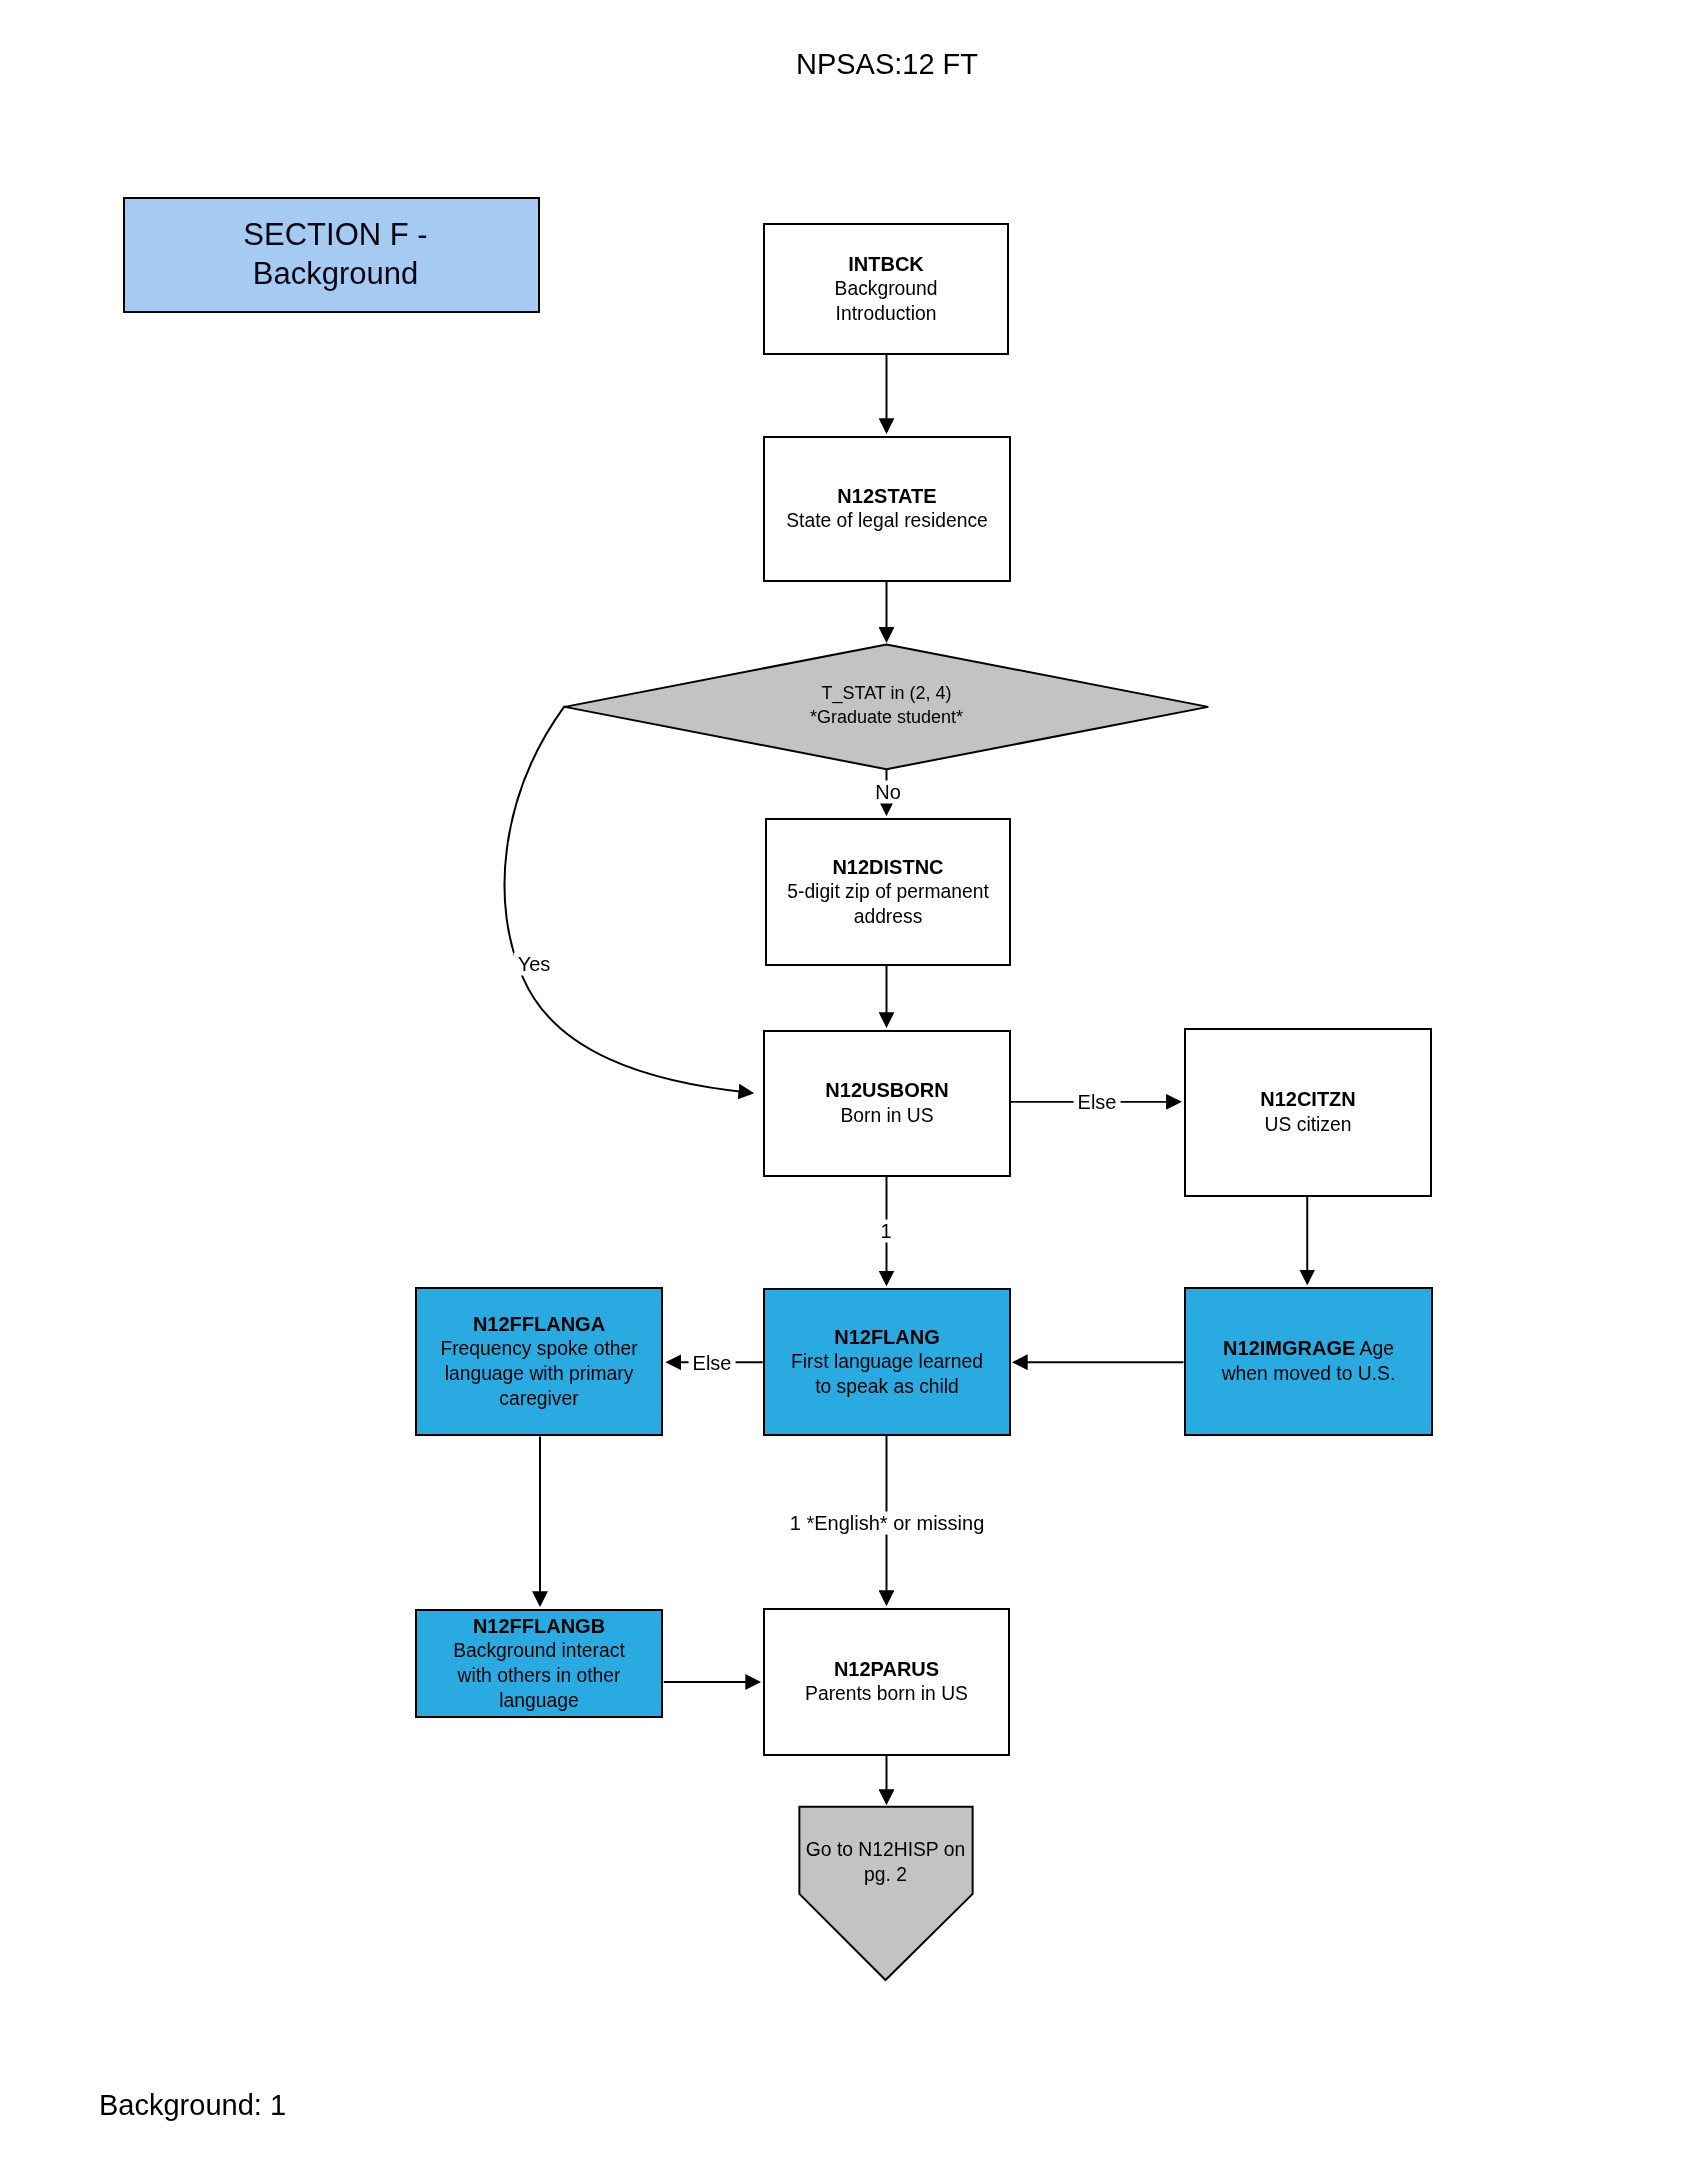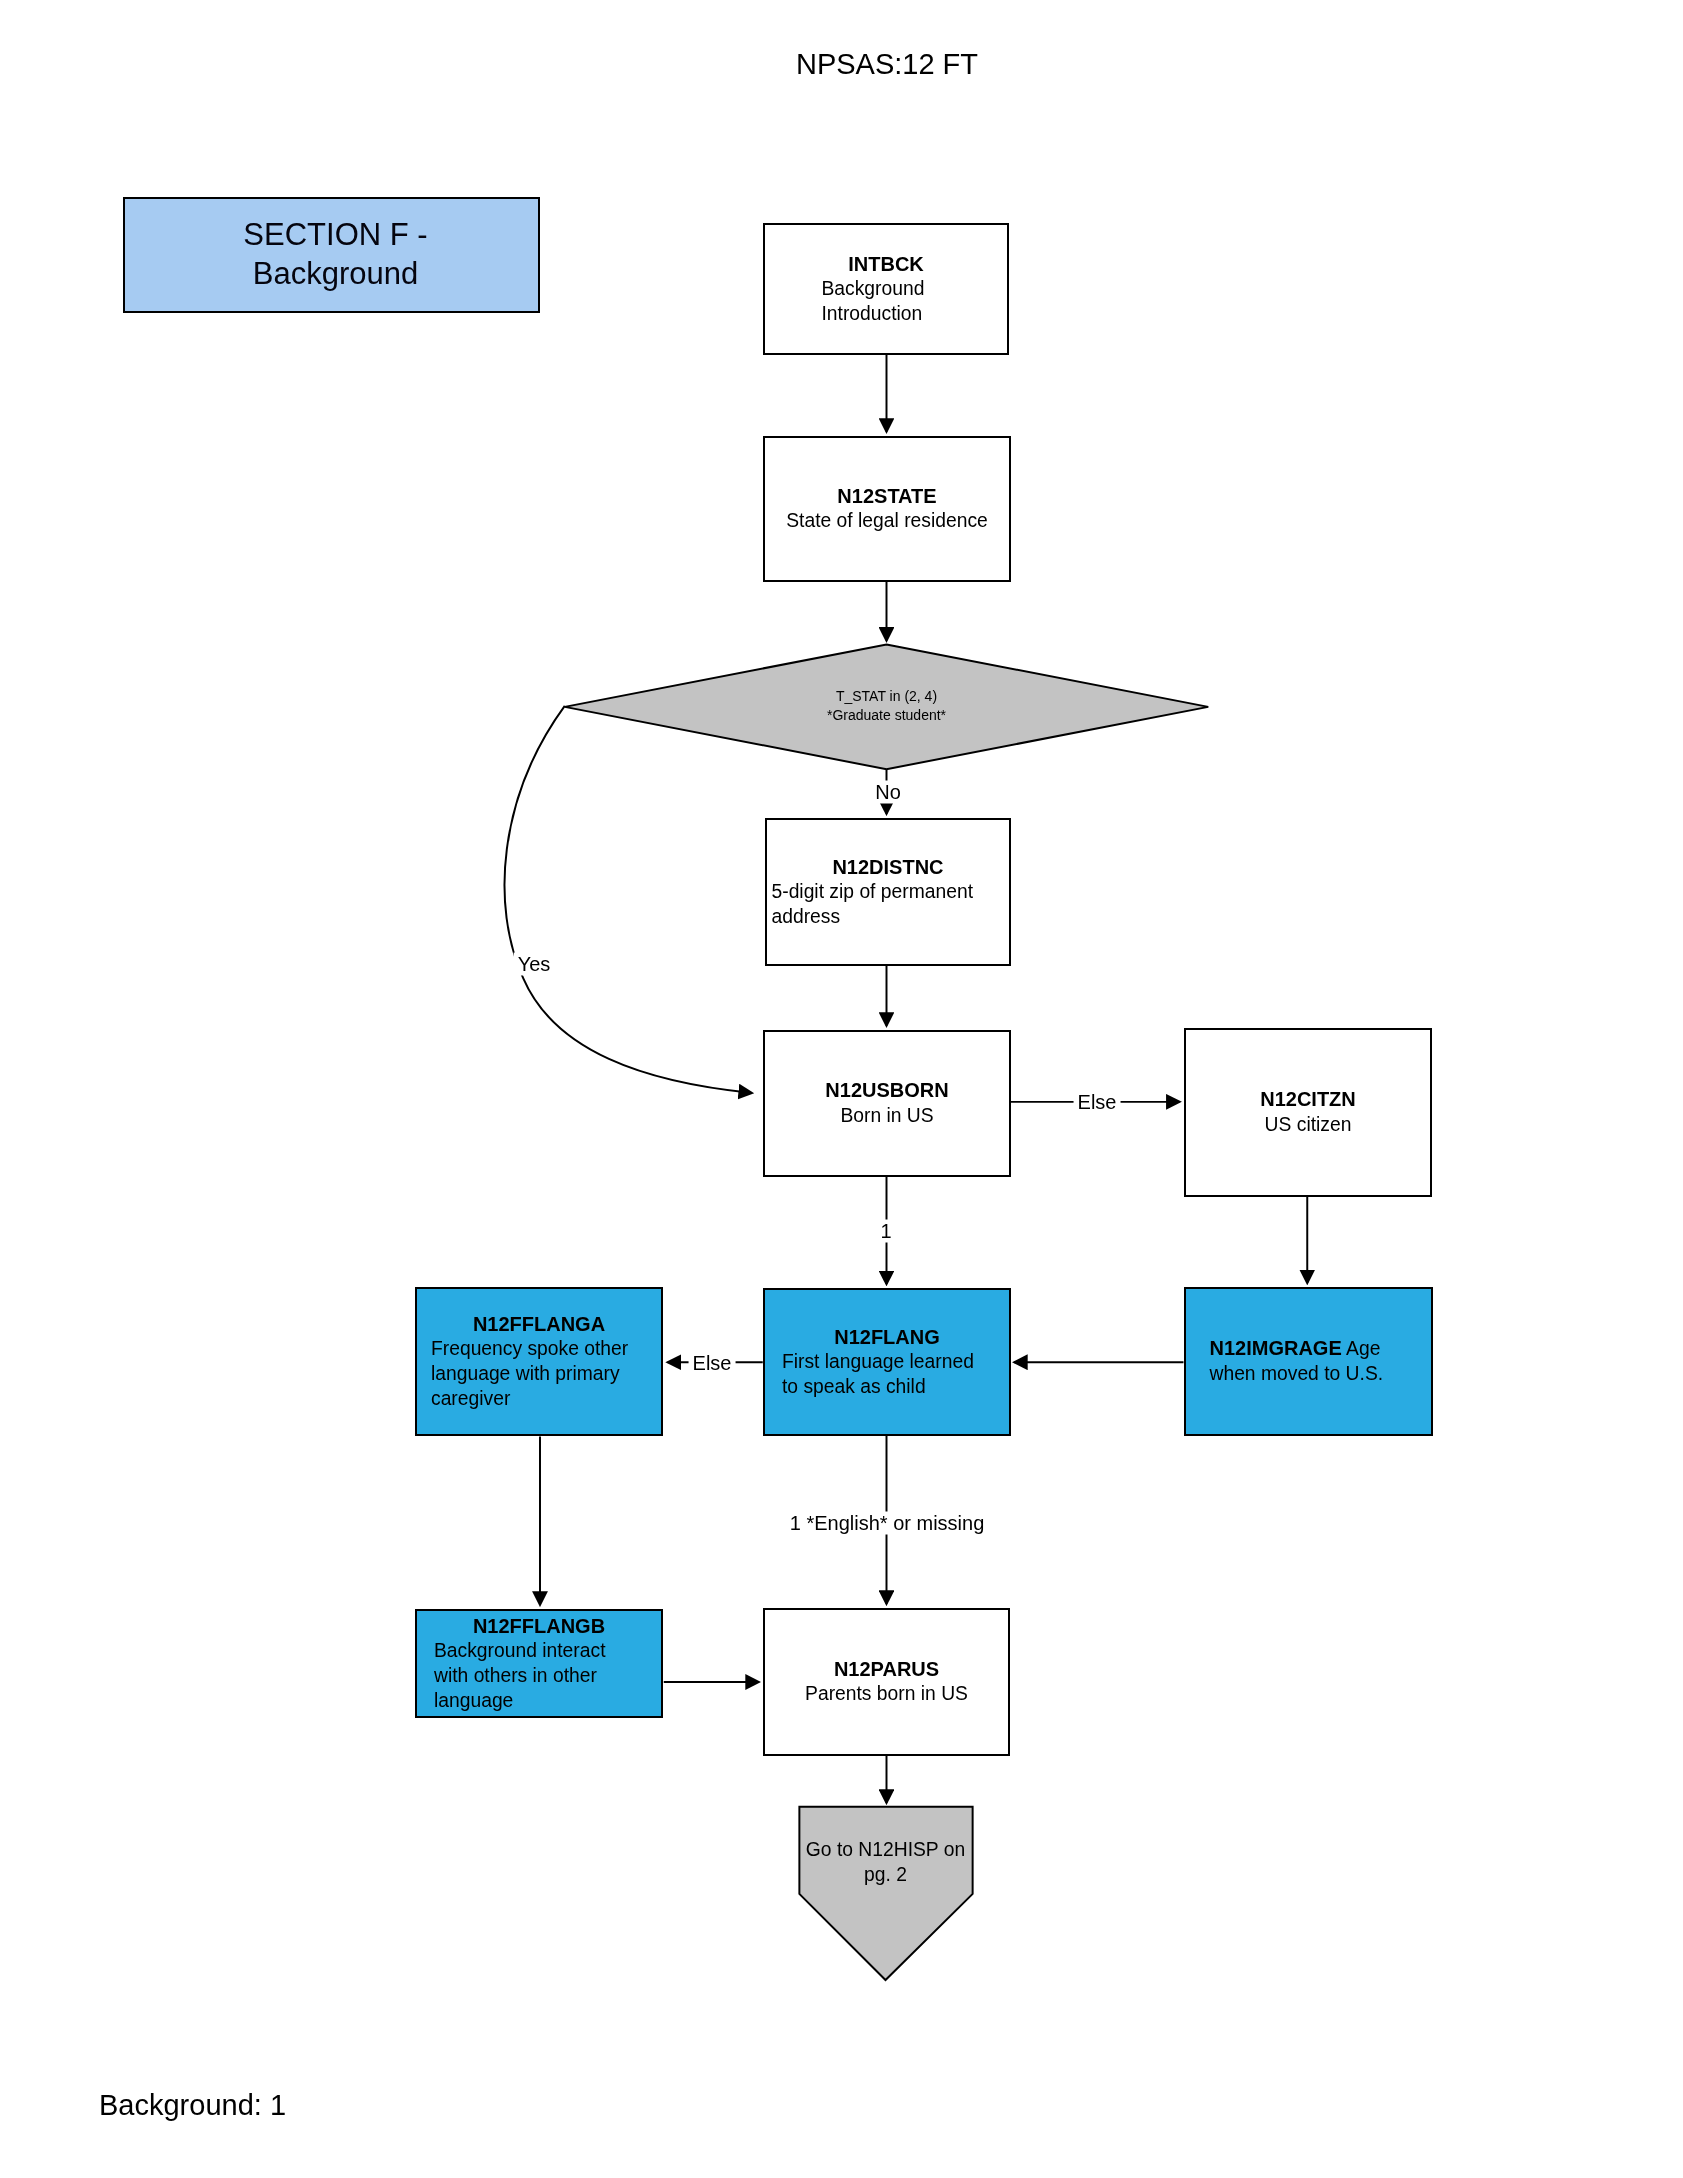--- a/index.html
+++ b/index.html
@@ -11,35 +11,35 @@
     color:#000;
     overflow:hidden;
     margin-left:45px;
   }
   #wires{position:absolute;left:0;top:0;width:1683px;height:2178px;pointer-events:none;}
   .node{
     position:absolute;
     border:2px solid #000;
     background:#fff;
     display:flex;flex-direction:column;align-items:center;justify-content:center;
-    text-align:left;
+    text-align:center;
     font-size:19px;line-height:1.28;
     box-sizing:border-box;
   }
   .node .code{font-weight:bold;font-size:20px;}
   .node .desc{font-size:19.3px;}
   .blue{background:#29ABE2;}
   .dw130{max-width:129px;}
   .dw200{max-width:198px;}
   .dw210{max-width:210px;}
   .dw215{max-width:216px;}
   .dw235{max-width:233px;}
   .shape-text{
     position:absolute;display:flex;flex-direction:column;align-items:center;justify-content:center;
-    text-align:center;font-size:14px;line-height:1.3;background:transparent;
+    text-align:center;font-size:18px;line-height:1.3;background:transparent;
   }
   .edge-label{
     position:absolute;transform:translate(-50%,-50%);
     background:#fff;padding:0 4px;font-size:20px;white-space:nowrap;
   }
   #section-box{
     position:absolute;left:78px;top:197px;width:417px;height:116px;
     border:2px solid #000;background:#A6CBF2;
     display:flex;flex-direction:column;align-items:center;justify-content:center;
     text-align:center;font-size:31px;line-height:1.25;color:#05050f;

